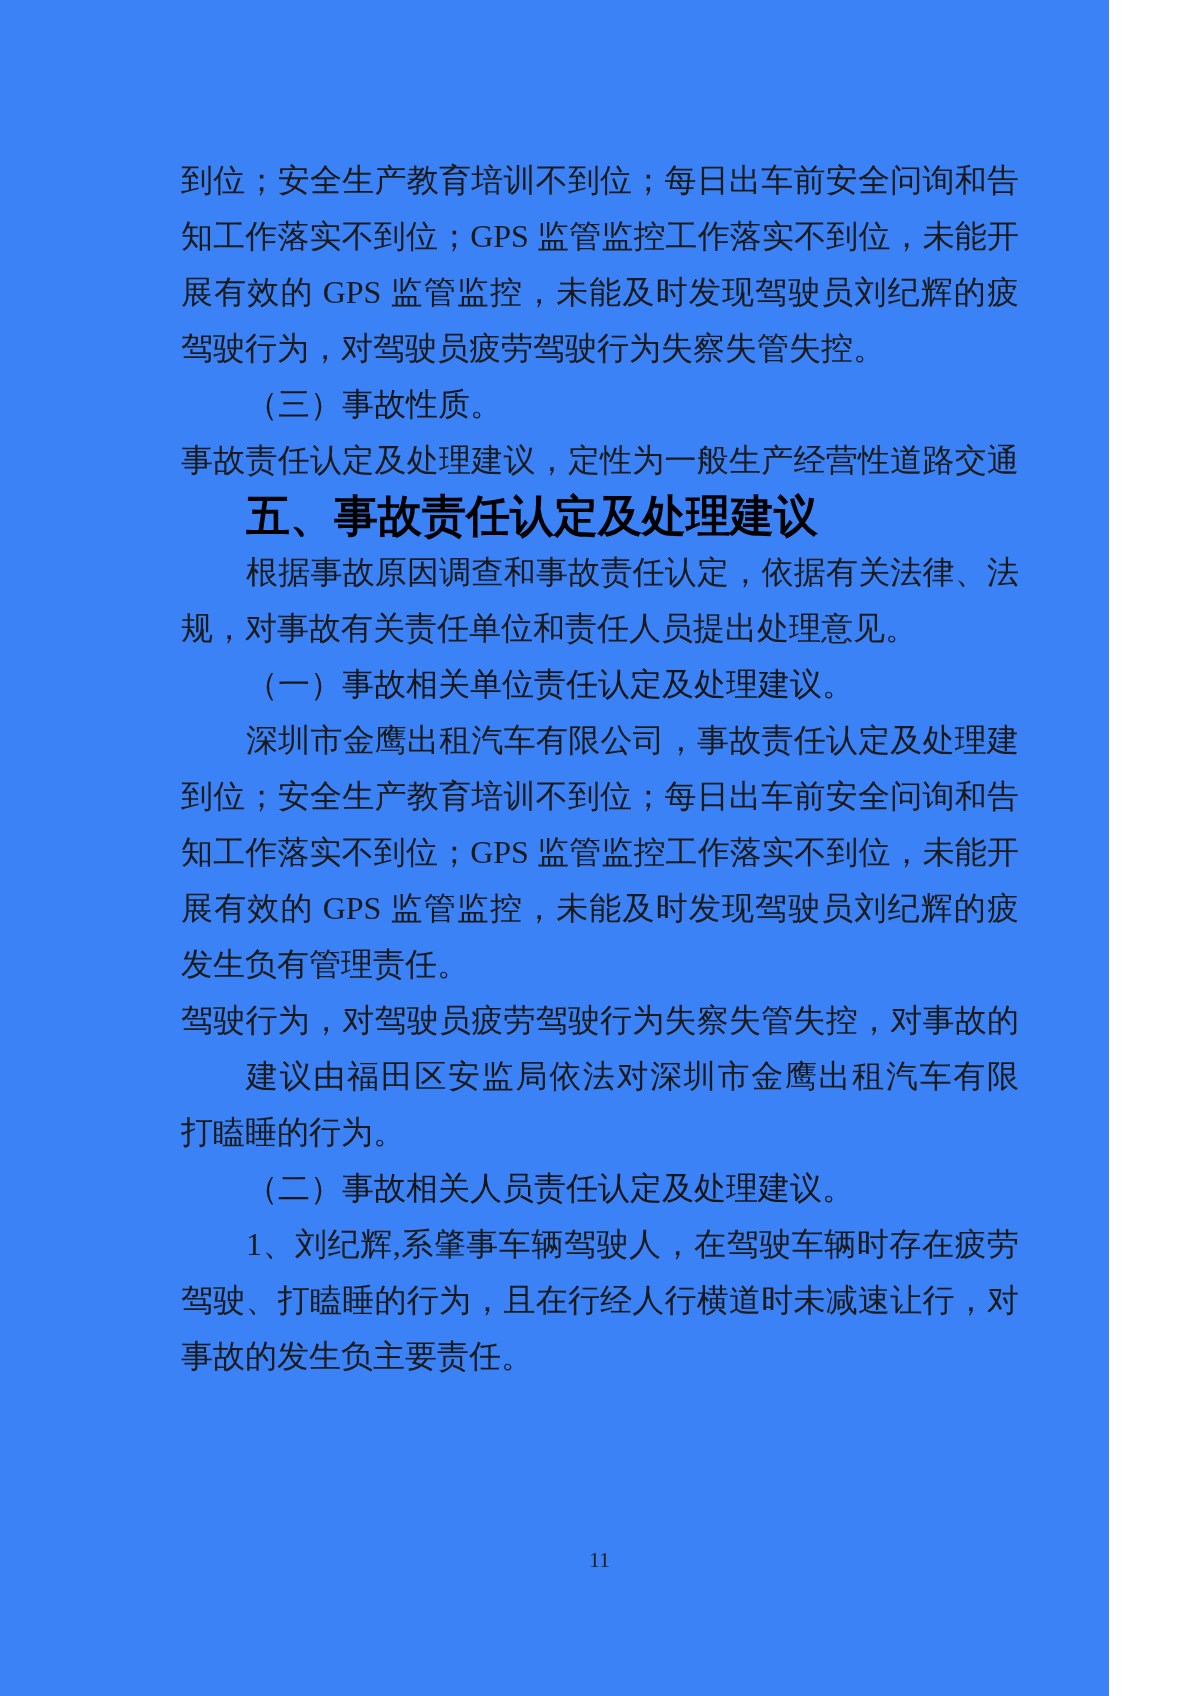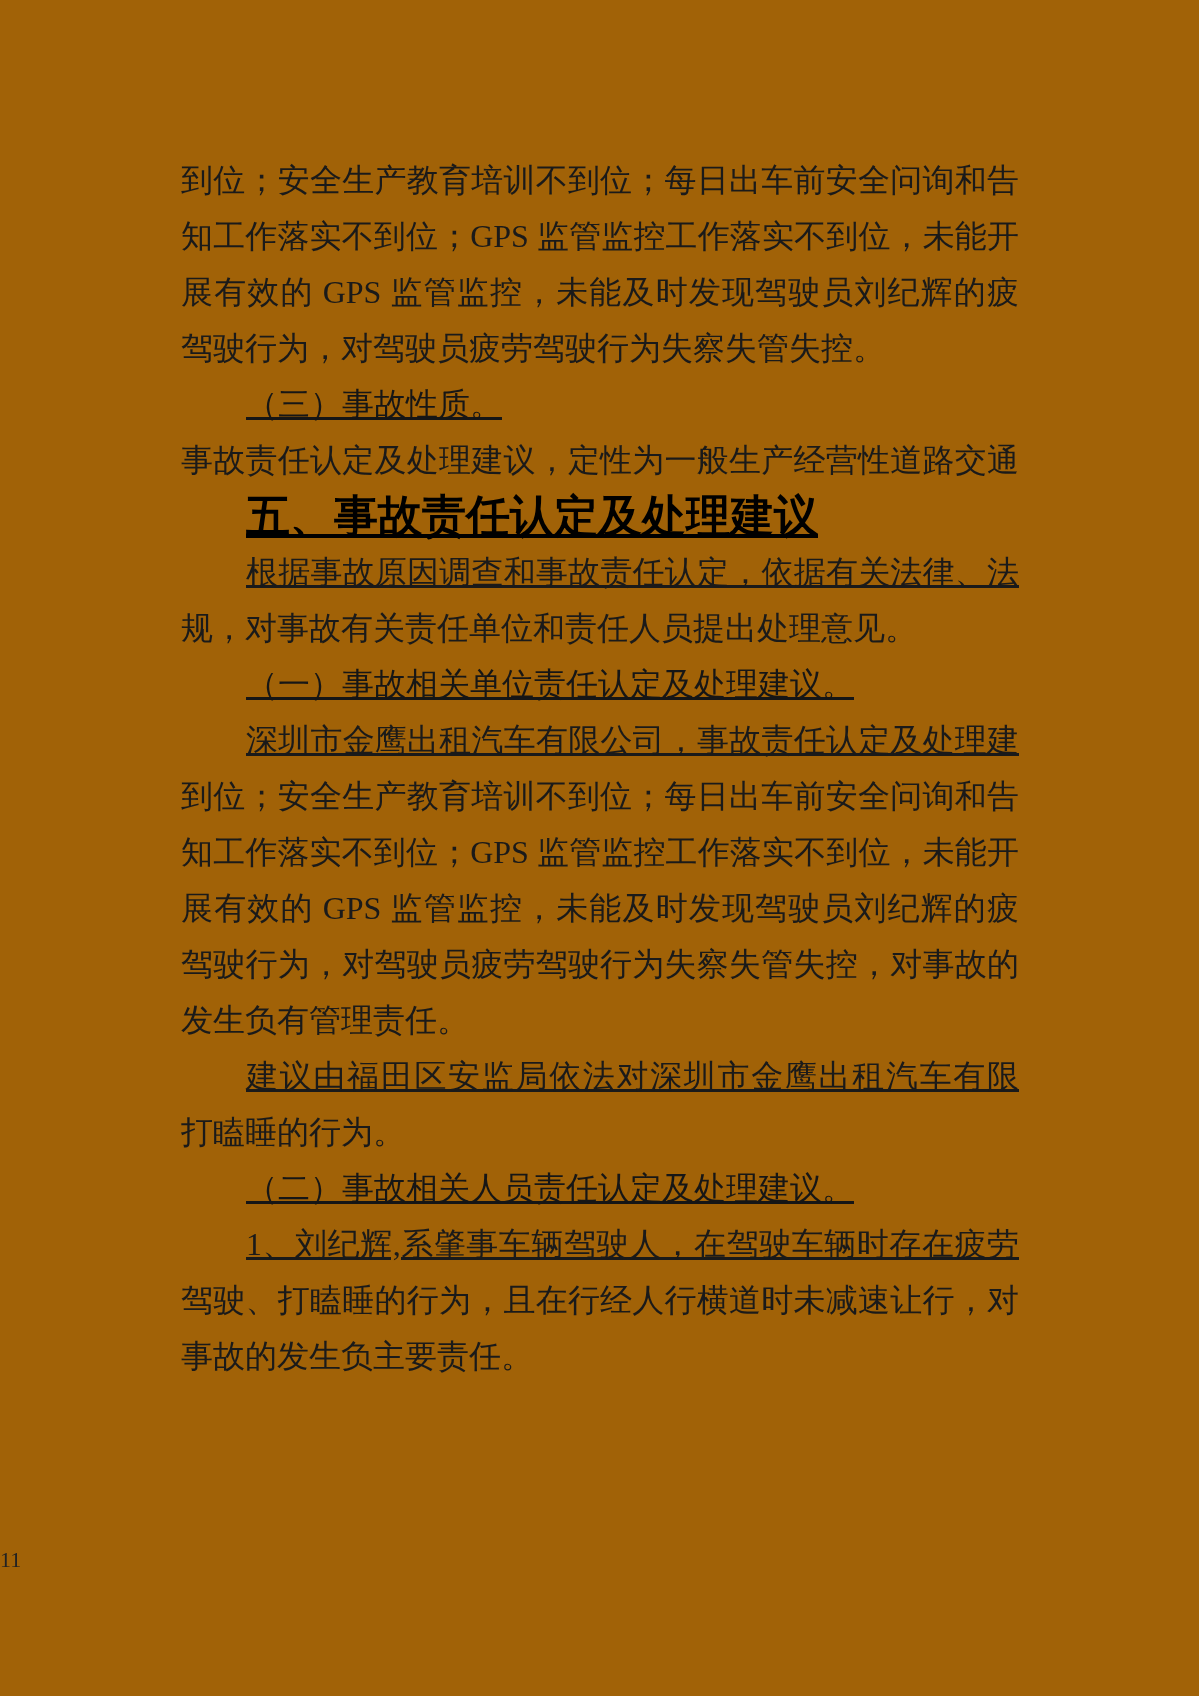--- a/index.html
+++ b/index.html
@@ -12,23 +12,23 @@
     position: relative;
     background: #ffffff;
     font-family: "Liberation Serif", serif;
     color: #1a1a1a;
     overflow: hidden;
   }
   .page {
     position: absolute;
     left: 0;
     top: 0;
-    width: 1199px;
+    width: 1109px;
     height: 1696px;
-    background: #a16207;
+    background: #3b82f6;
   }
   .content {
     position: absolute;
     left: 181px;
     top: 152px;
     width: 838px;
   }
   .para {
     margin: 0;
     padding: 0;
@@ -41,38 +41,37 @@
     text-align: justify;
     text-align-last: justify;
     color: #1a1a1a;
     white-space: normal;
   }
   .line.plast {
     text-align-last: left;
   }
   .line.indent {
     text-indent: 65px;
-    text-decoration: underline;
   }
   .para-heading .line {
     font-family: "Liberation Sans", sans-serif;
     font-weight: 700;
     font-size: 44px;
     color: #000000;
     text-align-last: left;
   }
   .para-subheading .line {
     color: #161616;
   }
   .pagenum {
     position: absolute;
     left: 0;
     top: 1547px;
     width: 1199px;
-    text-align: left;
+    text-align: center;
     font-size: 22px;
     line-height: 26px;
     color: #222222;
     font-family: "Liberation Serif", serif;
   }
 </style>
 </head>
 <body>
 
 <div class="page">
@@ -97,22 +96,22 @@
         <div class="line plast">规，对事故有关责任单位和责任人员提出处理意见。</div>
       </div>
       <div class="para para-subheading">
         <div class="line plast indent">（一）事故相关单位责任认定及处理建议。</div>
       </div>
       <div class="para para-body">
         <div class="line indent">深圳市金鹰出租汽车有限公司，事故责任认定及处理建议</div>
         <div class="line">到位；安全生产教育培训不到位；每日出车前安全问询和告</div>
         <div class="line">知工作落实不到位；GPS 监管监控工作落实不到位，未能开</div>
         <div class="line">展有效的 GPS 监管监控，未能及时发现驾驶员刘纪辉的疲劳</div>
+        <div class="line plast">发生负有管理责任。</div>
         <div class="line">驾驶行为，对驾驶员疲劳驾驶行为失察失管失控，对事故的</div>
-        <div class="line plast">发生负有管理责任。</div>
       </div>
       <div class="para para-body">
         <div class="line indent">建议由福田区安监局依法对深圳市金鹰出租汽车有限</div>
         <div class="line plast">打瞌睡的行为。</div>
       </div>
       <div class="para para-subheading">
         <div class="line plast indent">（二）事故相关人员责任认定及处理建议。</div>
       </div>
       <div class="para para-body">
         <div class="line indent">1、刘纪辉,系肇事车辆驾驶人，在驾驶车辆时存在疲劳</div>

